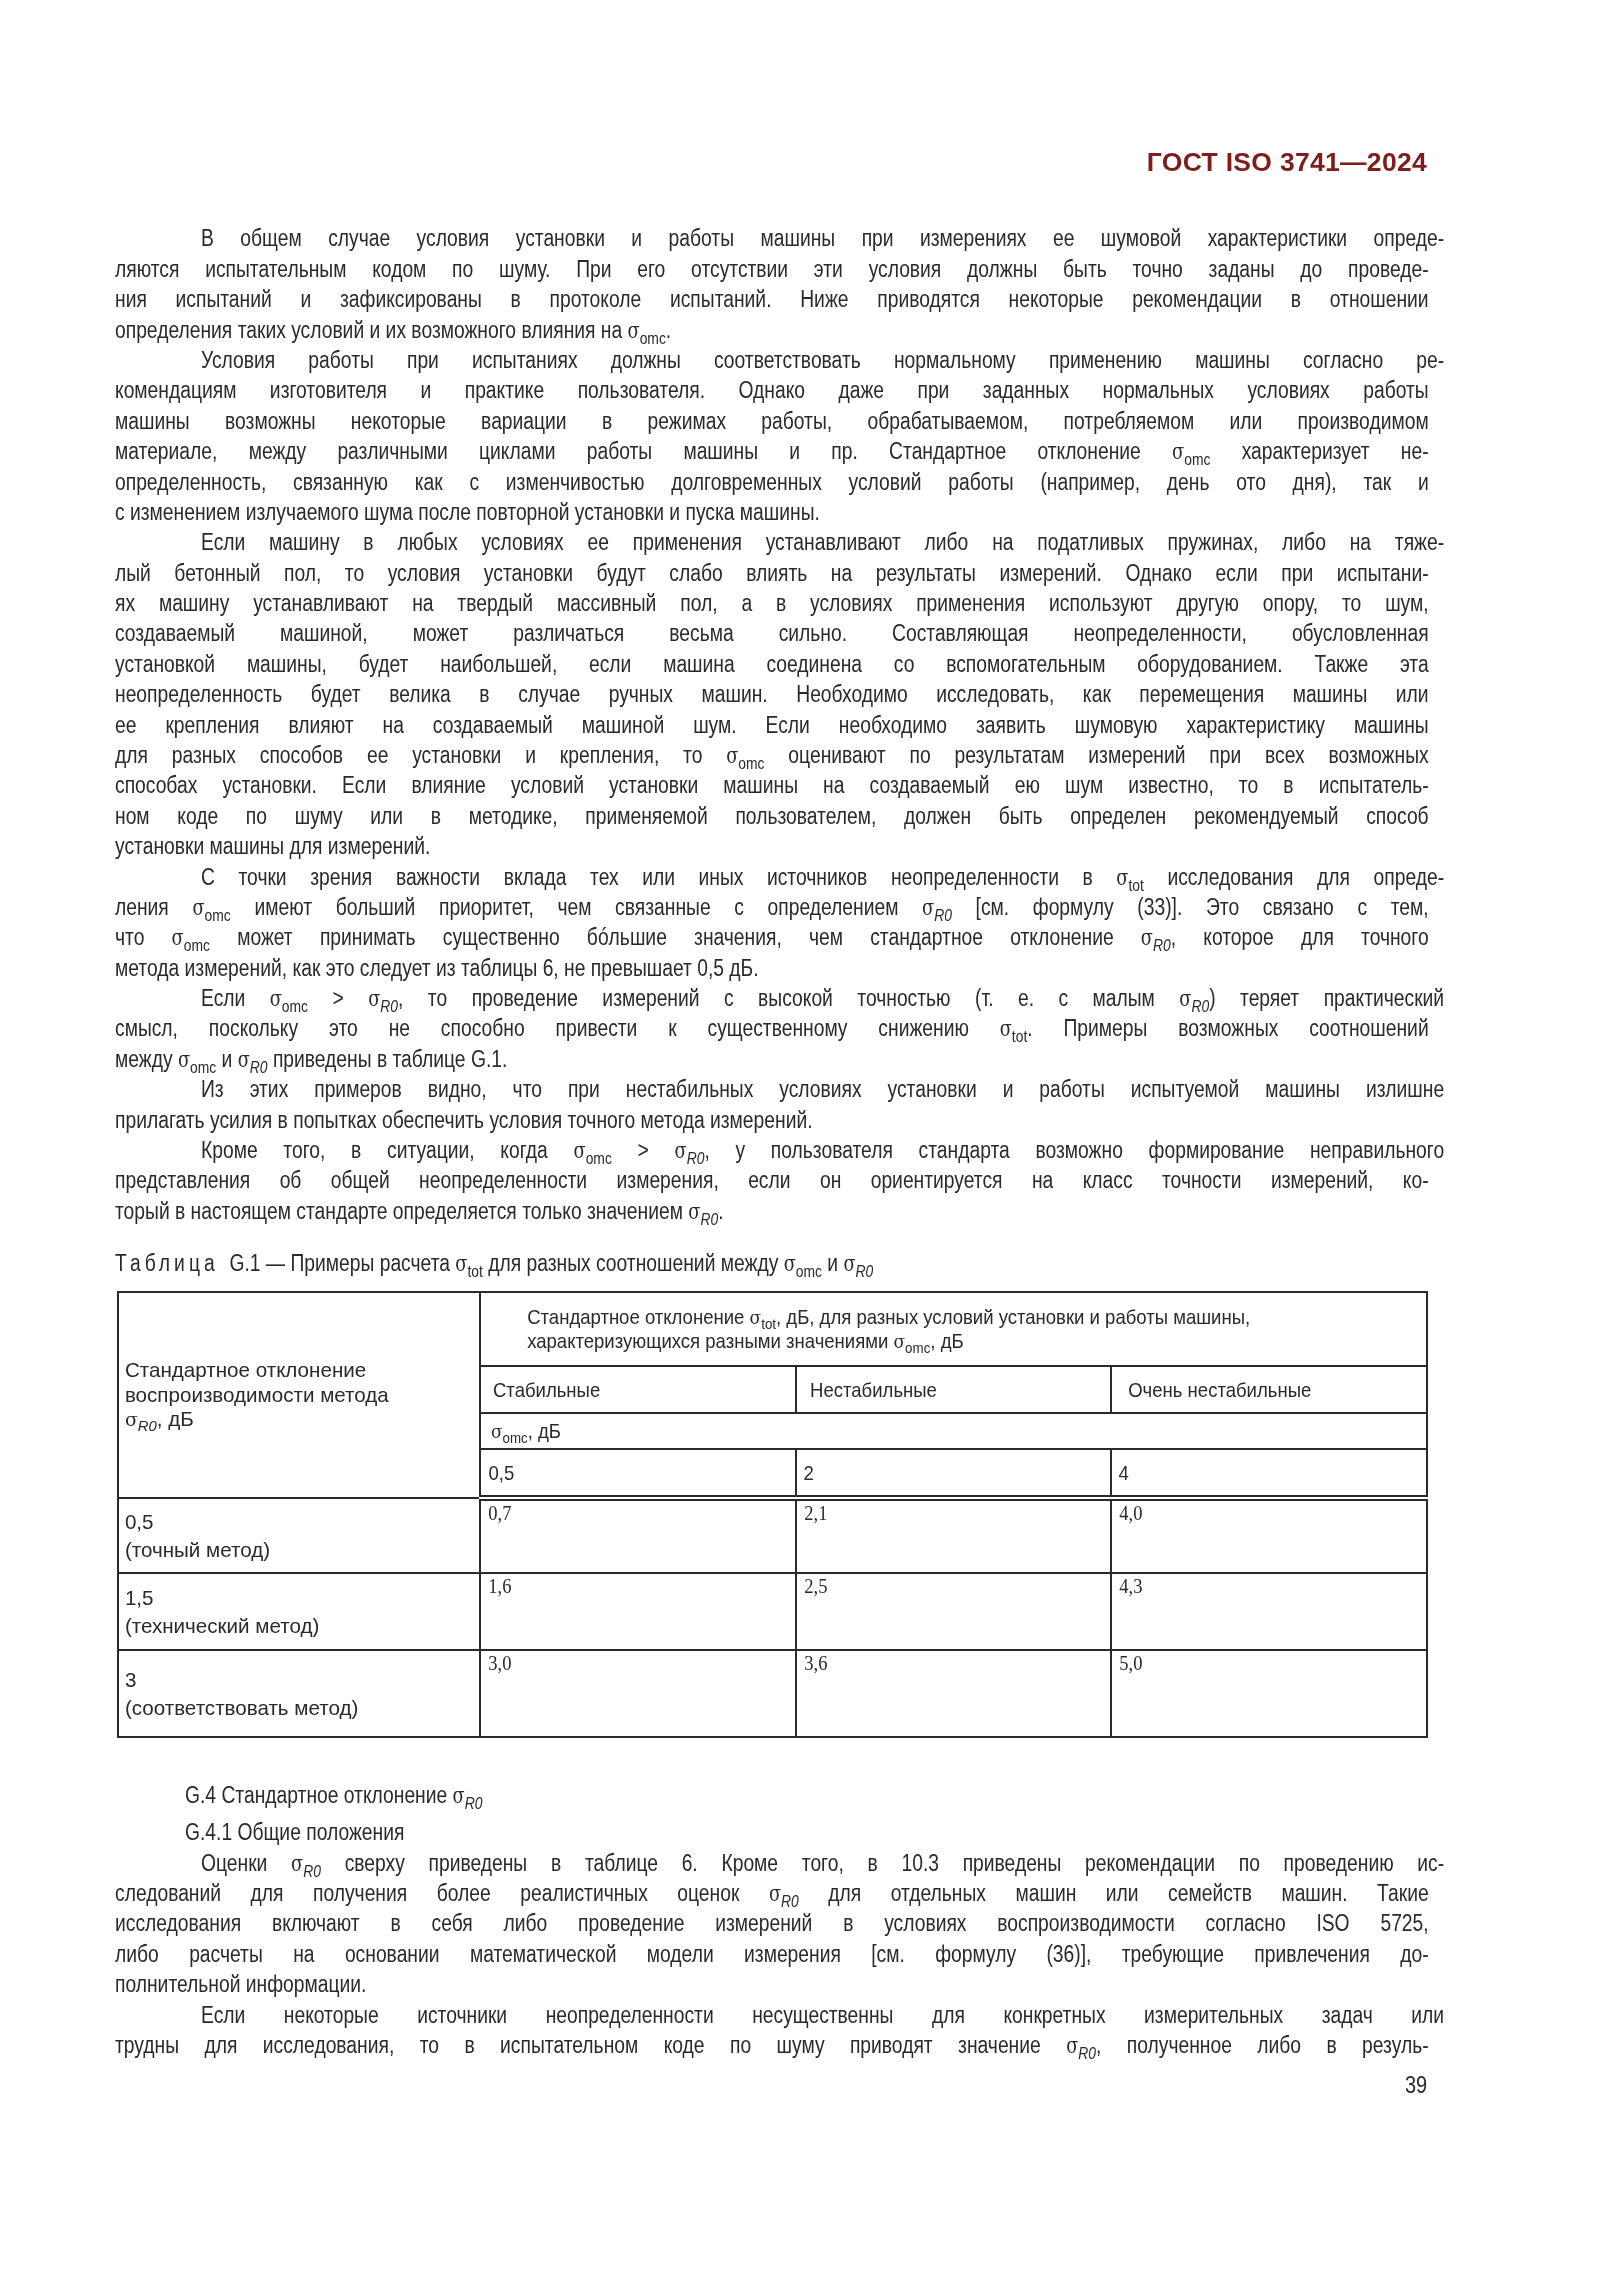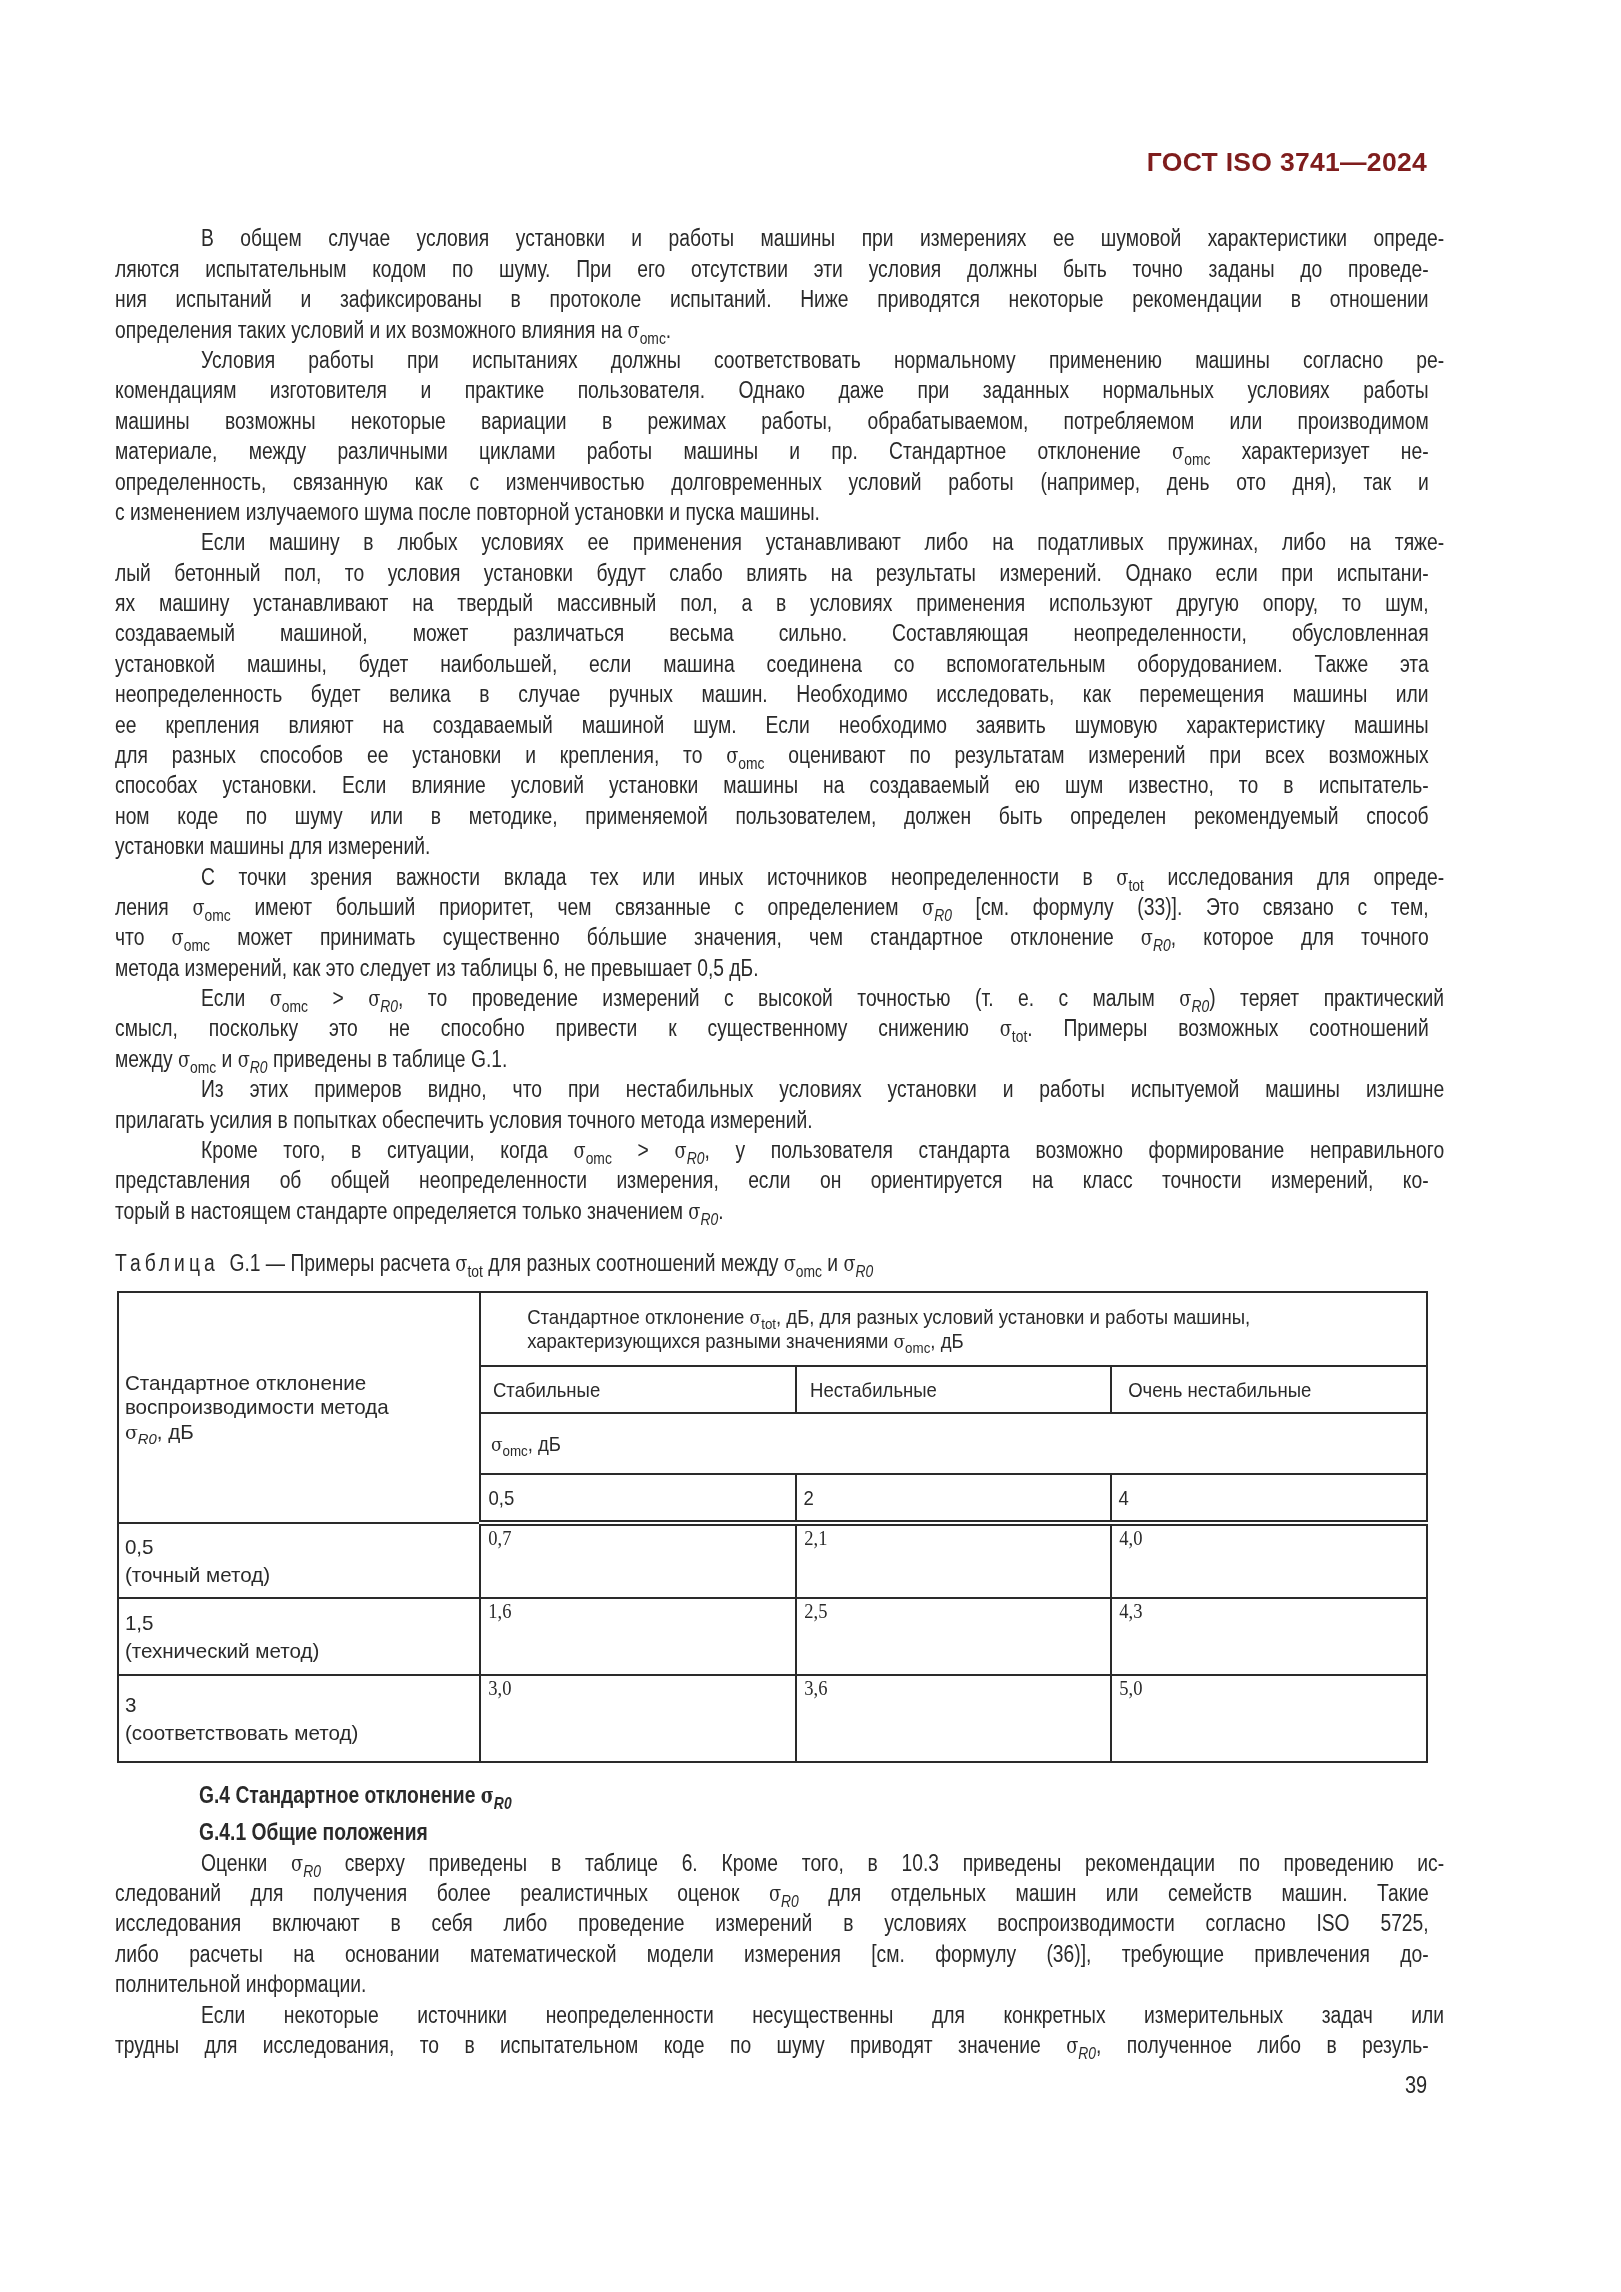--- a/index.html
+++ b/index.html
@@ -17,21 +17,21 @@
   sub.i { font-style: italic; }
   .cap { position: absolute; left: 115px; top: 1248px; height: 30px; white-space: nowrap; }
   .cap .in { display: inline-block; transform: scaleX(0.82); transform-origin: left top; font-size: 23.5px; line-height: 30px; }
   .spaced { letter-spacing: 4.9px; }
   table.t { position: absolute; left: 117px; top: 1291px; width: 1311px; border-collapse: collapse;
             font-size: 20.6px; color: #2a2a2a; }
   table.t td { border: 2.9px solid #2a2a2a; vertical-align: middle; padding: 0 5.9px; }
   table.t .hsep td { border-bottom: 6.9px double #2a2a2a; }
   table.t td.top { vertical-align: top; padding-top: 1px; font-family: Liberation Serif, serif; }
   .cn { display: inline-block; transform: scaleX(0.9); }
-  .h1, .h2 { position: absolute; left: 185px; font-weight: bold; white-space: nowrap; margin-left: 14px; }
+  .h1, .h2 { position: absolute; left: 185px; font-weight: normal; white-space: nowrap; }
   .h1 .in, .h2 .in { display: inline-block; transform: scaleX(0.82); transform-origin: left top; font-size: 23.5px; line-height: 30px; }
   .pn { position: absolute; right: 194px; top: 2070px; font-size: 23.5px; line-height: 30px; text-align: center; }
   .pn .in { display: inline-block; transform: scaleX(0.85); transform-origin: right top; }
 </style>
 </head>
 <body>
 
 <div class="hdr">ГОСТ ISO 3741—2024</div>
 
 <div class="line ind" style="top:223px">
@@ -159,21 +159,21 @@
     <td colspan="3" style="line-height:24.5px;">
       <span class="cn"><span>Стандартное отклонение</span> <span class="g">σ</span><sub>tot</sub><span>, дБ, для разных условий установки и работы машины,</span><br>
       <span>характеризующихся разными значениями</span> <span class="g">σ</span><sub>omc</sub><span>, дБ</span></span>
     </td>
   </tr>
   <tr style="height:47px">
     <td><span class="cn">Стабильные</span></td>
     <td><span class="cn">Нестабильные</span></td>
     <td><span class="cn">Очень нестабильные</span></td>
   </tr>
-  <tr style="height:61px">
+  <tr style="height:36px">
     <td colspan="3"><span class="cn"><span class="g">σ</span><sub>omc</sub><span>, дБ</span></span></td>
   </tr>
   <tr class="hsep" style="height:49px">
     <td><span class="cn">0,5</span></td>
     <td><span class="cn">2</span></td>
     <td><span class="cn">4</span></td>
   </tr>
   <tr style="height:75px">
     <td style="line-height:27.4px;"><span>0,5</span><br><span>(точный метод)</span></td>
     <td class="top"><span class="cn">0,7</span></td>

